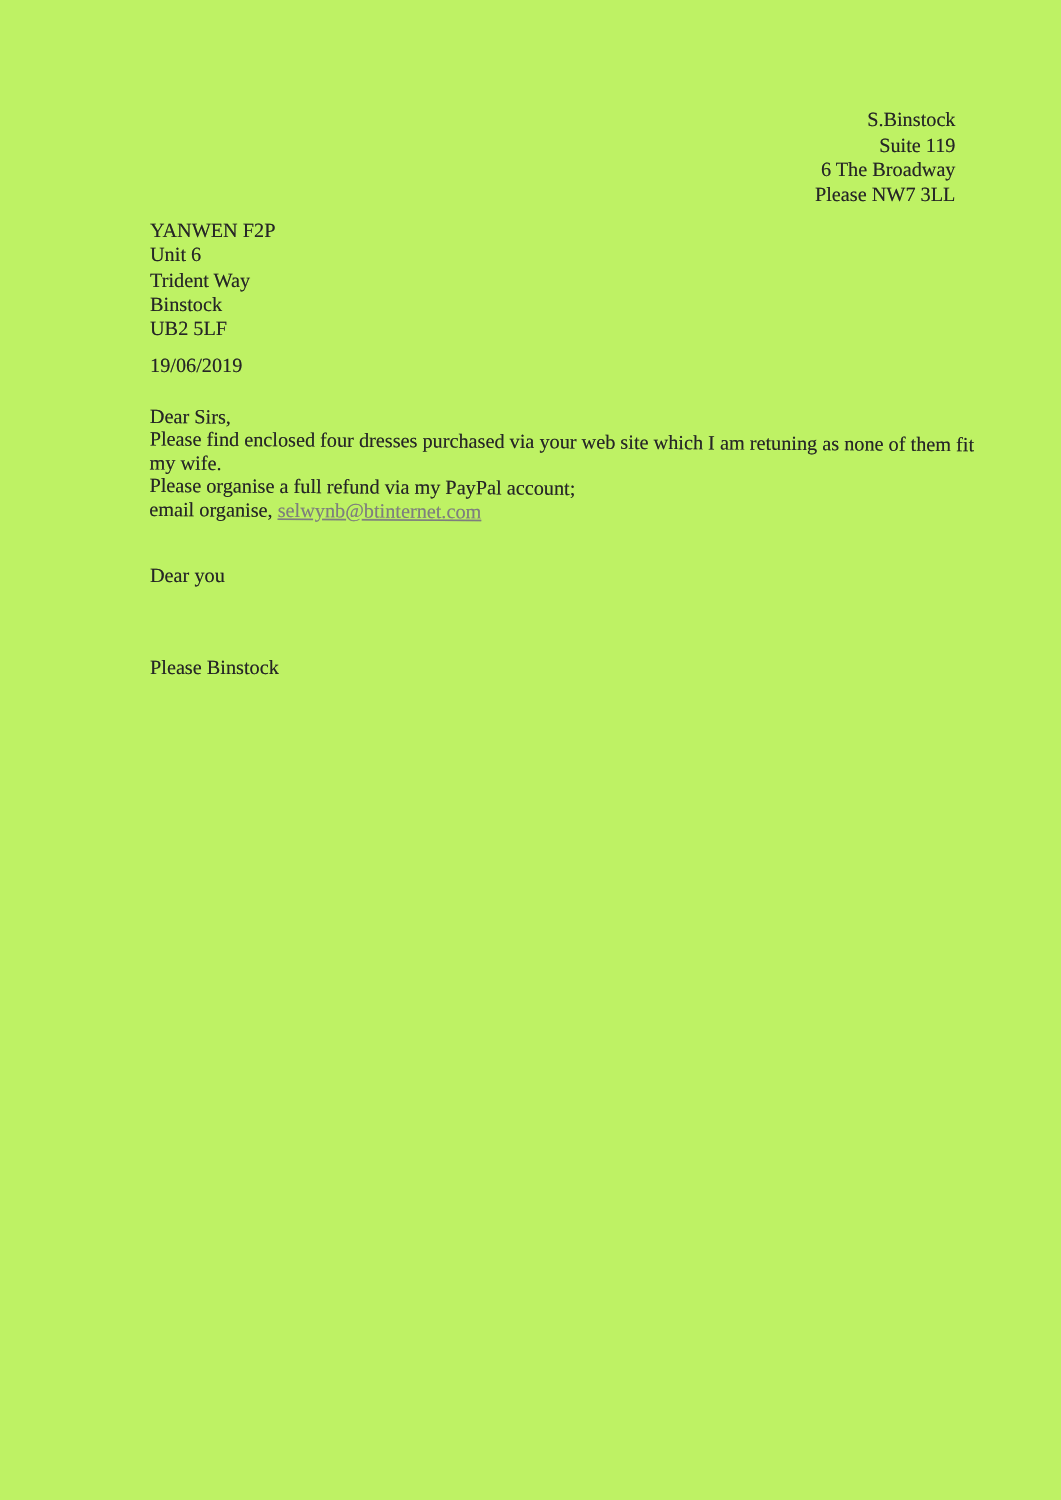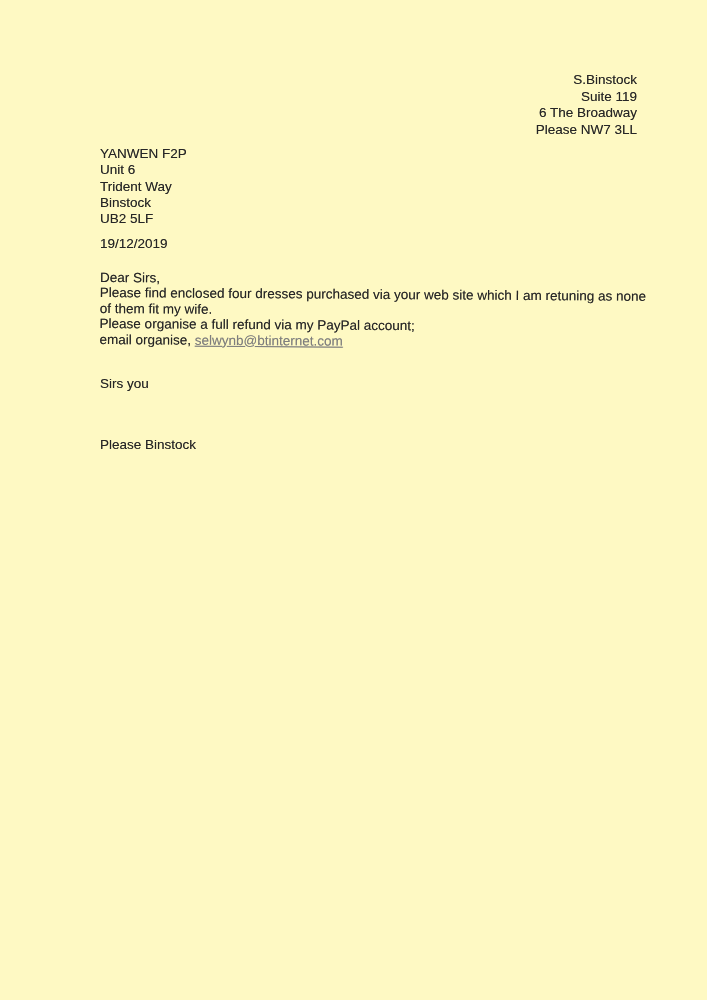--- a/index.html
+++ b/index.html
@@ -4,23 +4,23 @@
 <style>
   html, body {
     margin: 0;
     padding: 0;
     background: #ffffff;
   }
   .page {
     position: relative;
     width: 707px;
     height: 1000px;
-    background: #fef9c3;
+    background: #bef264;
     overflow: hidden;
-    font-family: Liberation Sans, sans-serif;
+    font-family: Liberation Serif, serif;
     font-size: 13.5px;
     color: #262626;
     
     text-shadow: 0 0 0.4px rgba(40,40,40,0.55);
   }
   .block { position: absolute; margin: 0; }
 
   .sender {
     top: 72px;
     right: 70px;
@@ -72,26 +72,26 @@
   </div>
 
   <div class="block recipient">
     <div>YANWEN F2P</div>
     <div>Unit 6</div>
     <div>Trident Way</div>
     <div>Binstock</div>
     <div>UB2 5LF</div>
   </div>
 
-  <div class="block date-line">19/12/2019</div>
+  <div class="block date-line">19/06/2019</div>
 
   <div class="block letter-body">
     <p>Dear Sirs,</p>
     <p>Please find enclosed four dresses purchased via your web site which I am retuning as none of them fit my wife.</p>
     <p>Please organise a full refund via my PayPal account;</p>
     <p><span>email organise, </span><span class="email-link">selwynb@btinternet.com</span></p>
   </div>
 
-  <div class="block closing">Sirs you</div>
+  <div class="block closing">Dear you</div>
 
   <div class="block signature">Please Binstock</div>
 
 </div>
 
 </body></html>

